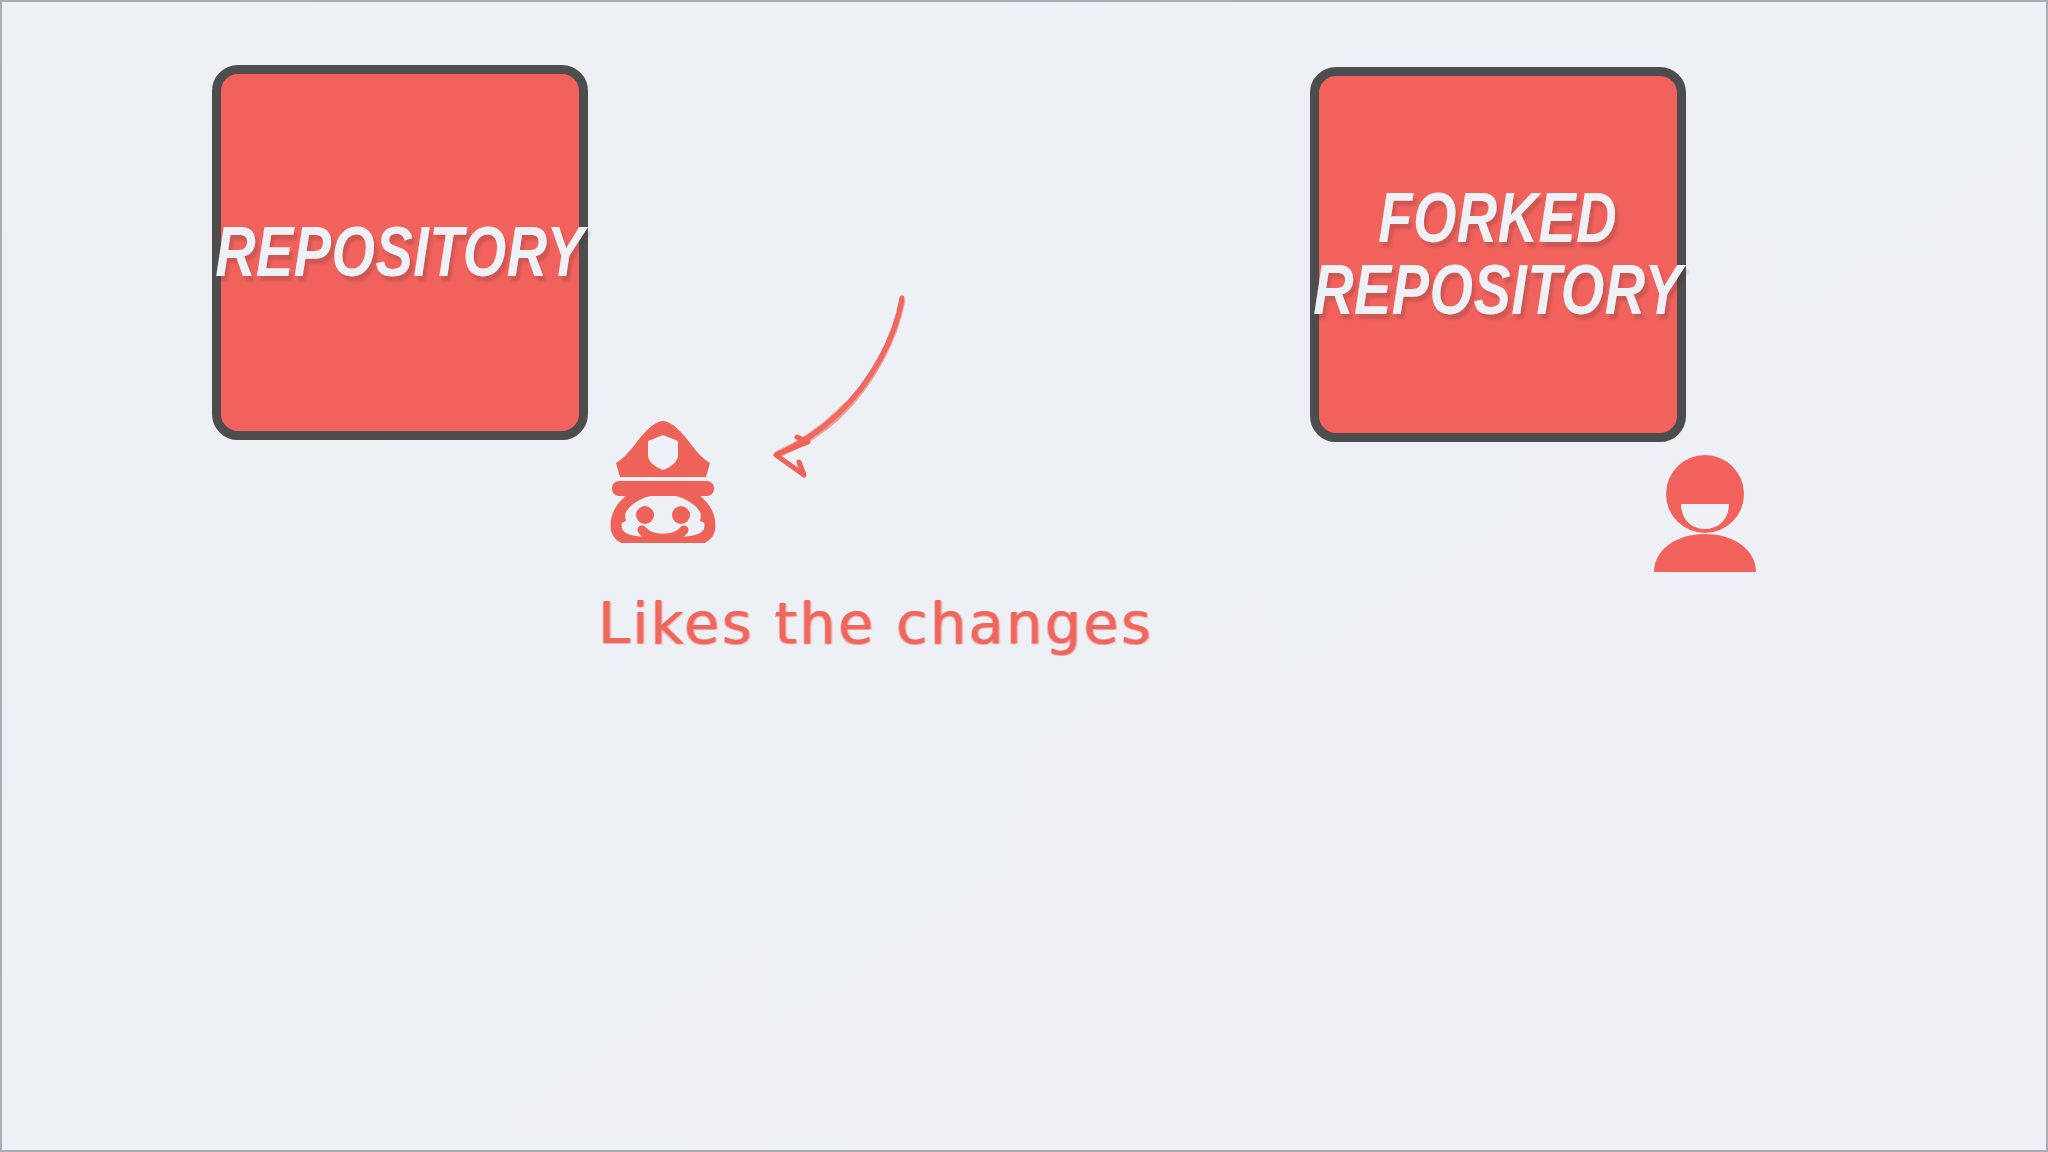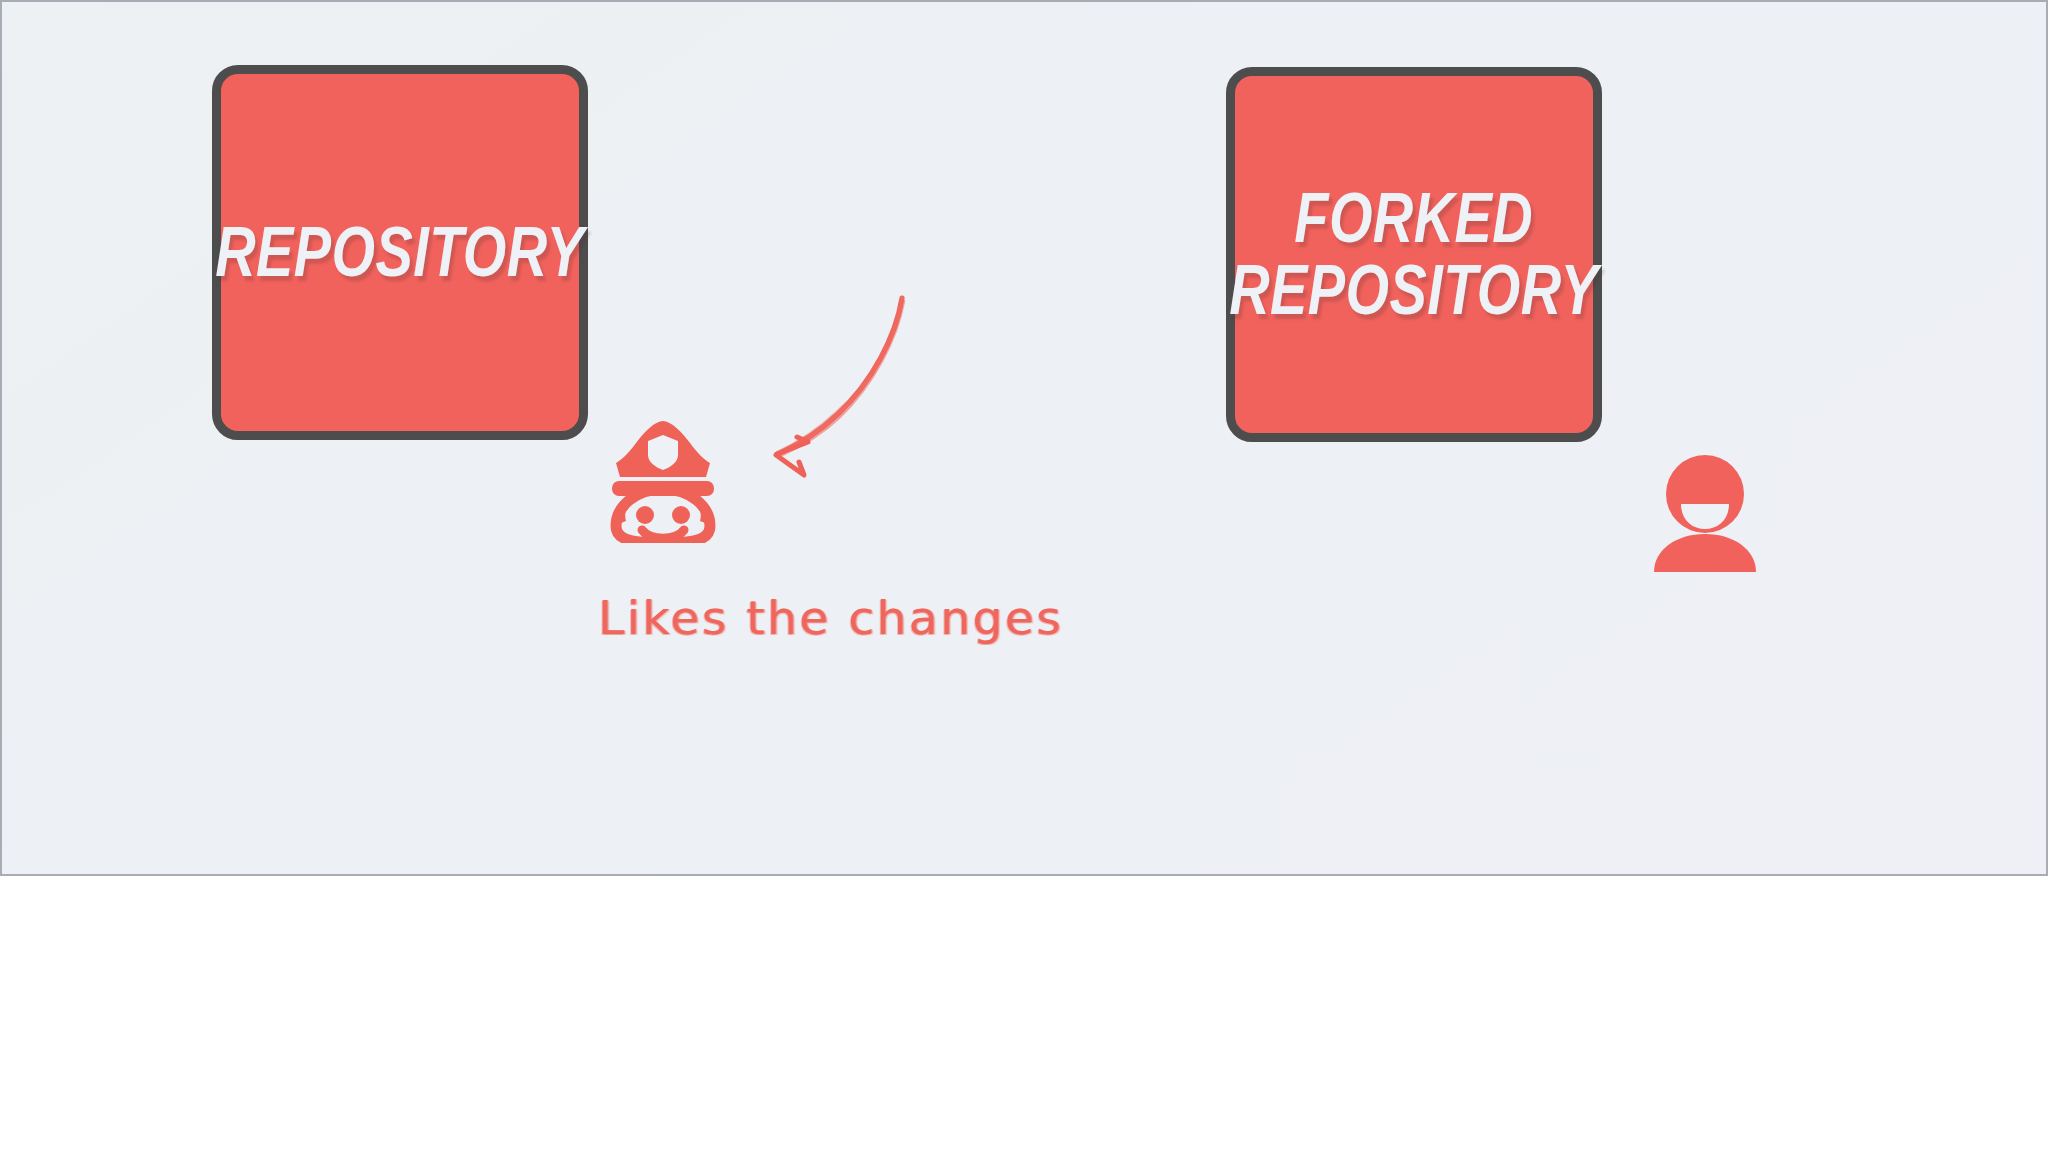--- a/index.html
+++ b/index.html
@@ -3,41 +3,41 @@
 <meta charset="utf-8">
 <style>
   html, body {
     margin: 0;
     padding: 0;
     background: #ffffff;
   }
   #canvas {
     position: relative;
     width: 2048px;
-    height: 876px;
+    height: 1152px;
     background: linear-gradient(145deg, #eef1f3 0%, #edf0f4 40%, #eef0f6 100%);
     border: 2px solid #a8acb5;
     box-sizing: border-box;
     overflow: hidden;
     font-family: "Liberation Sans", sans-serif;
   }
 
   
   .repo-box {
     position: absolute;
     background: #f2625c;
     border: 9px solid #4d4d4d;
     border-radius: 26px;
     box-sizing: border-box;
     display: flex;
     align-items: center;
     justify-content: center;
   }
   #repo-left  { left: 210px;  top: 63px;  width: 376px; height: 375px; }
-  #repo-right { left: 1224px; top: 65px;  width: 376px; height: 375px; }
+  #repo-right { left: 1308px; top: 65px;  width: 376px; height: 375px; }
 
   .repo-label {
     color: #eef1f6;
     font-family: "Liberation Sans Narrow", "Liberation Sans", sans-serif;
     font-weight: bold;
     font-style: italic;
     letter-spacing: 0.5px;
     text-align: center;
     line-height: 1.02;
     white-space: nowrap;
@@ -121,21 +121,21 @@
     height: 118px;
   }
 
   
   #handwritten-note {
     position: absolute;
     left: 596px;
     top: 588px;
     color: #ef6258;
     font-family: "DejaVu Sans", sans-serif;
-    font-size: 47px;
+    font-size: 57px;
     font-weight: normal;
     letter-spacing: 2.5px;
     white-space: nowrap;
     text-shadow:
        1px 0 0 rgba(239,98,88,0.55),
       -1px 1px 0 rgba(239,98,88,0.40),
        2px 1px 1px rgba(239,98,88,0.30);
     opacity: 0.97;
   }
 </style>

